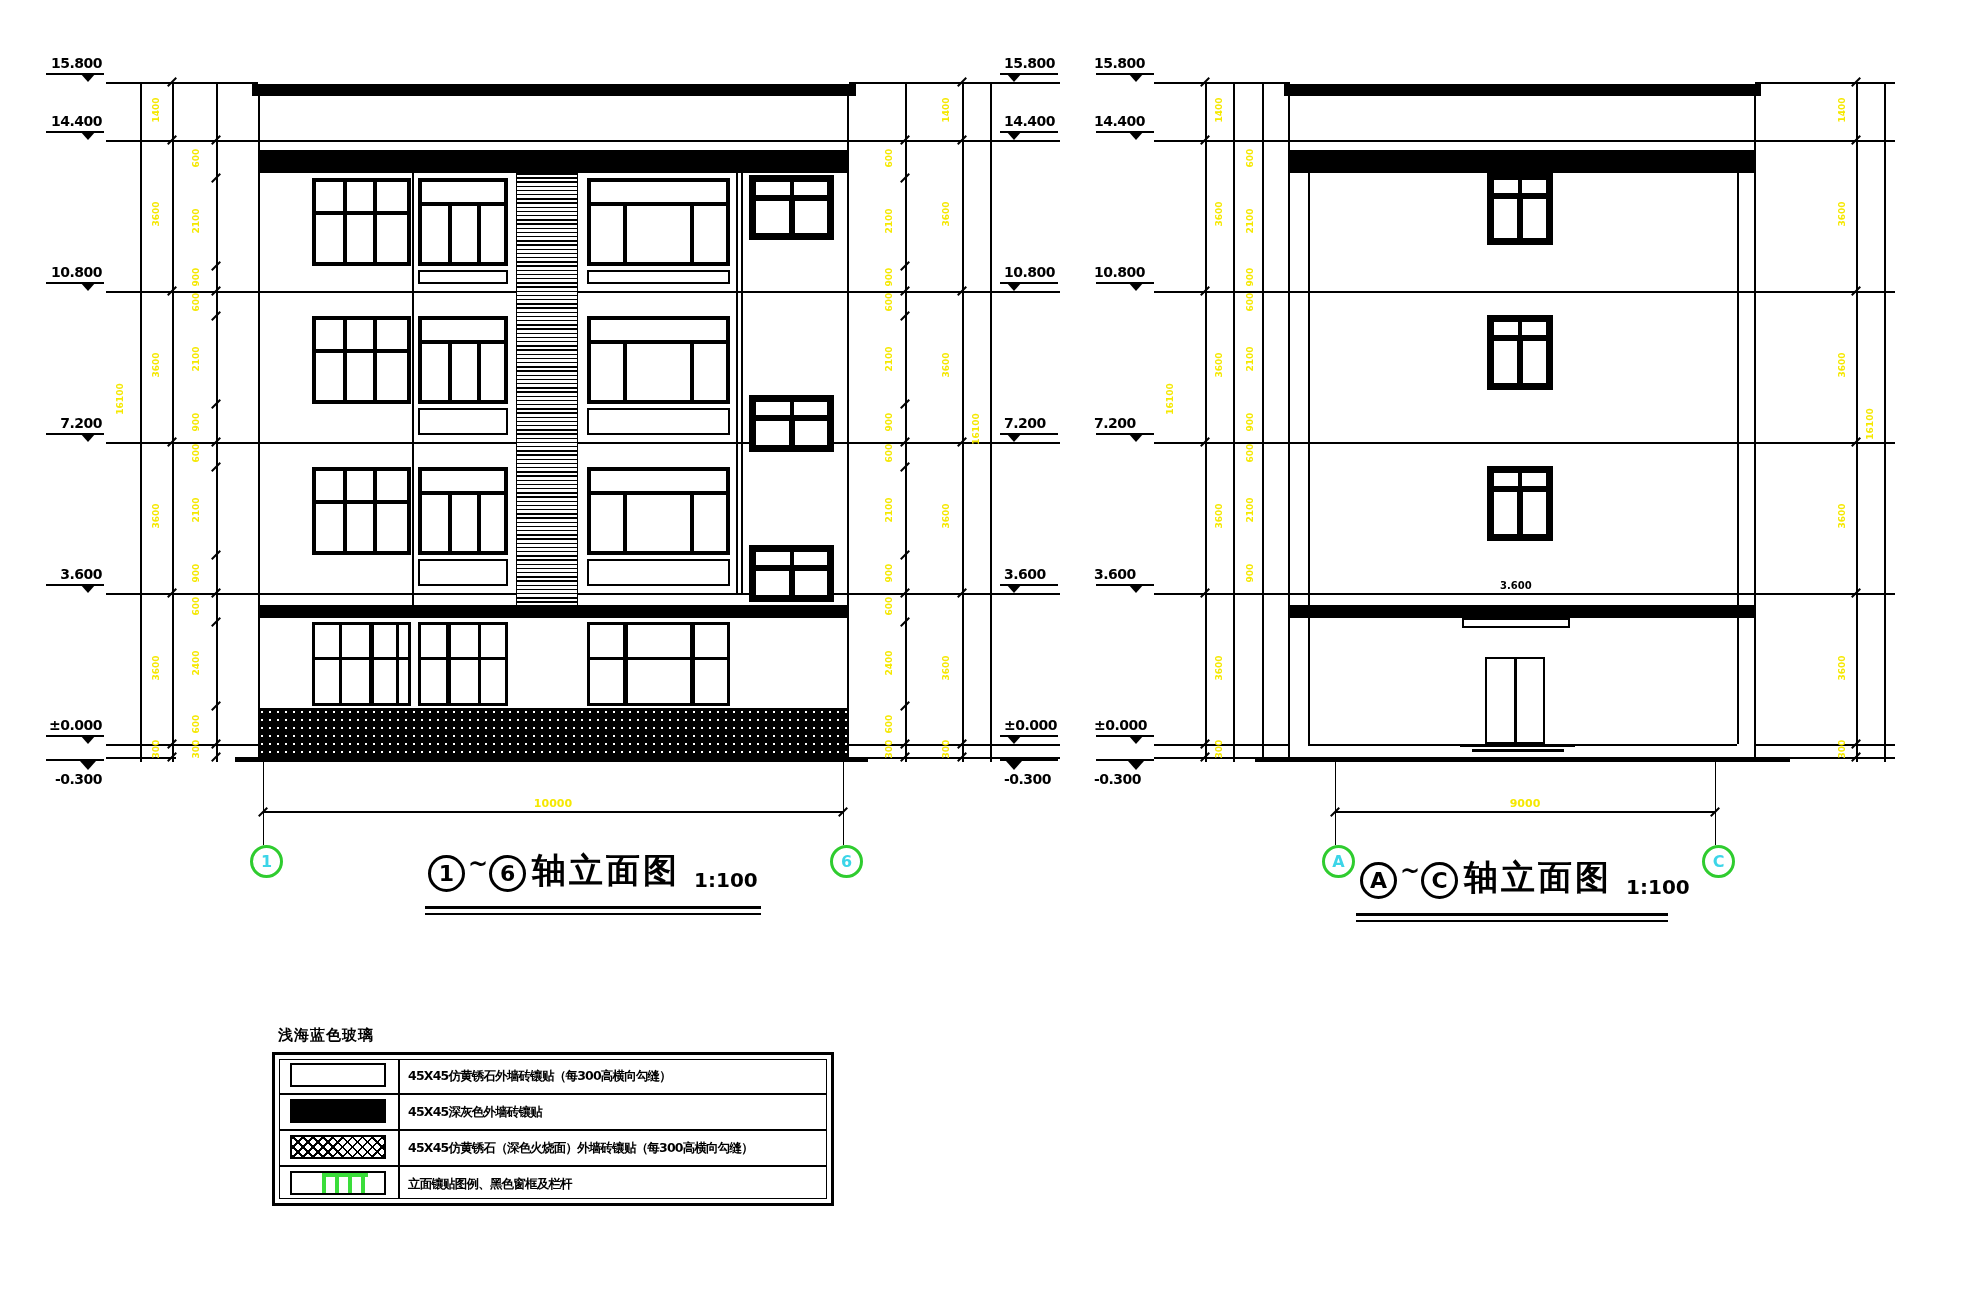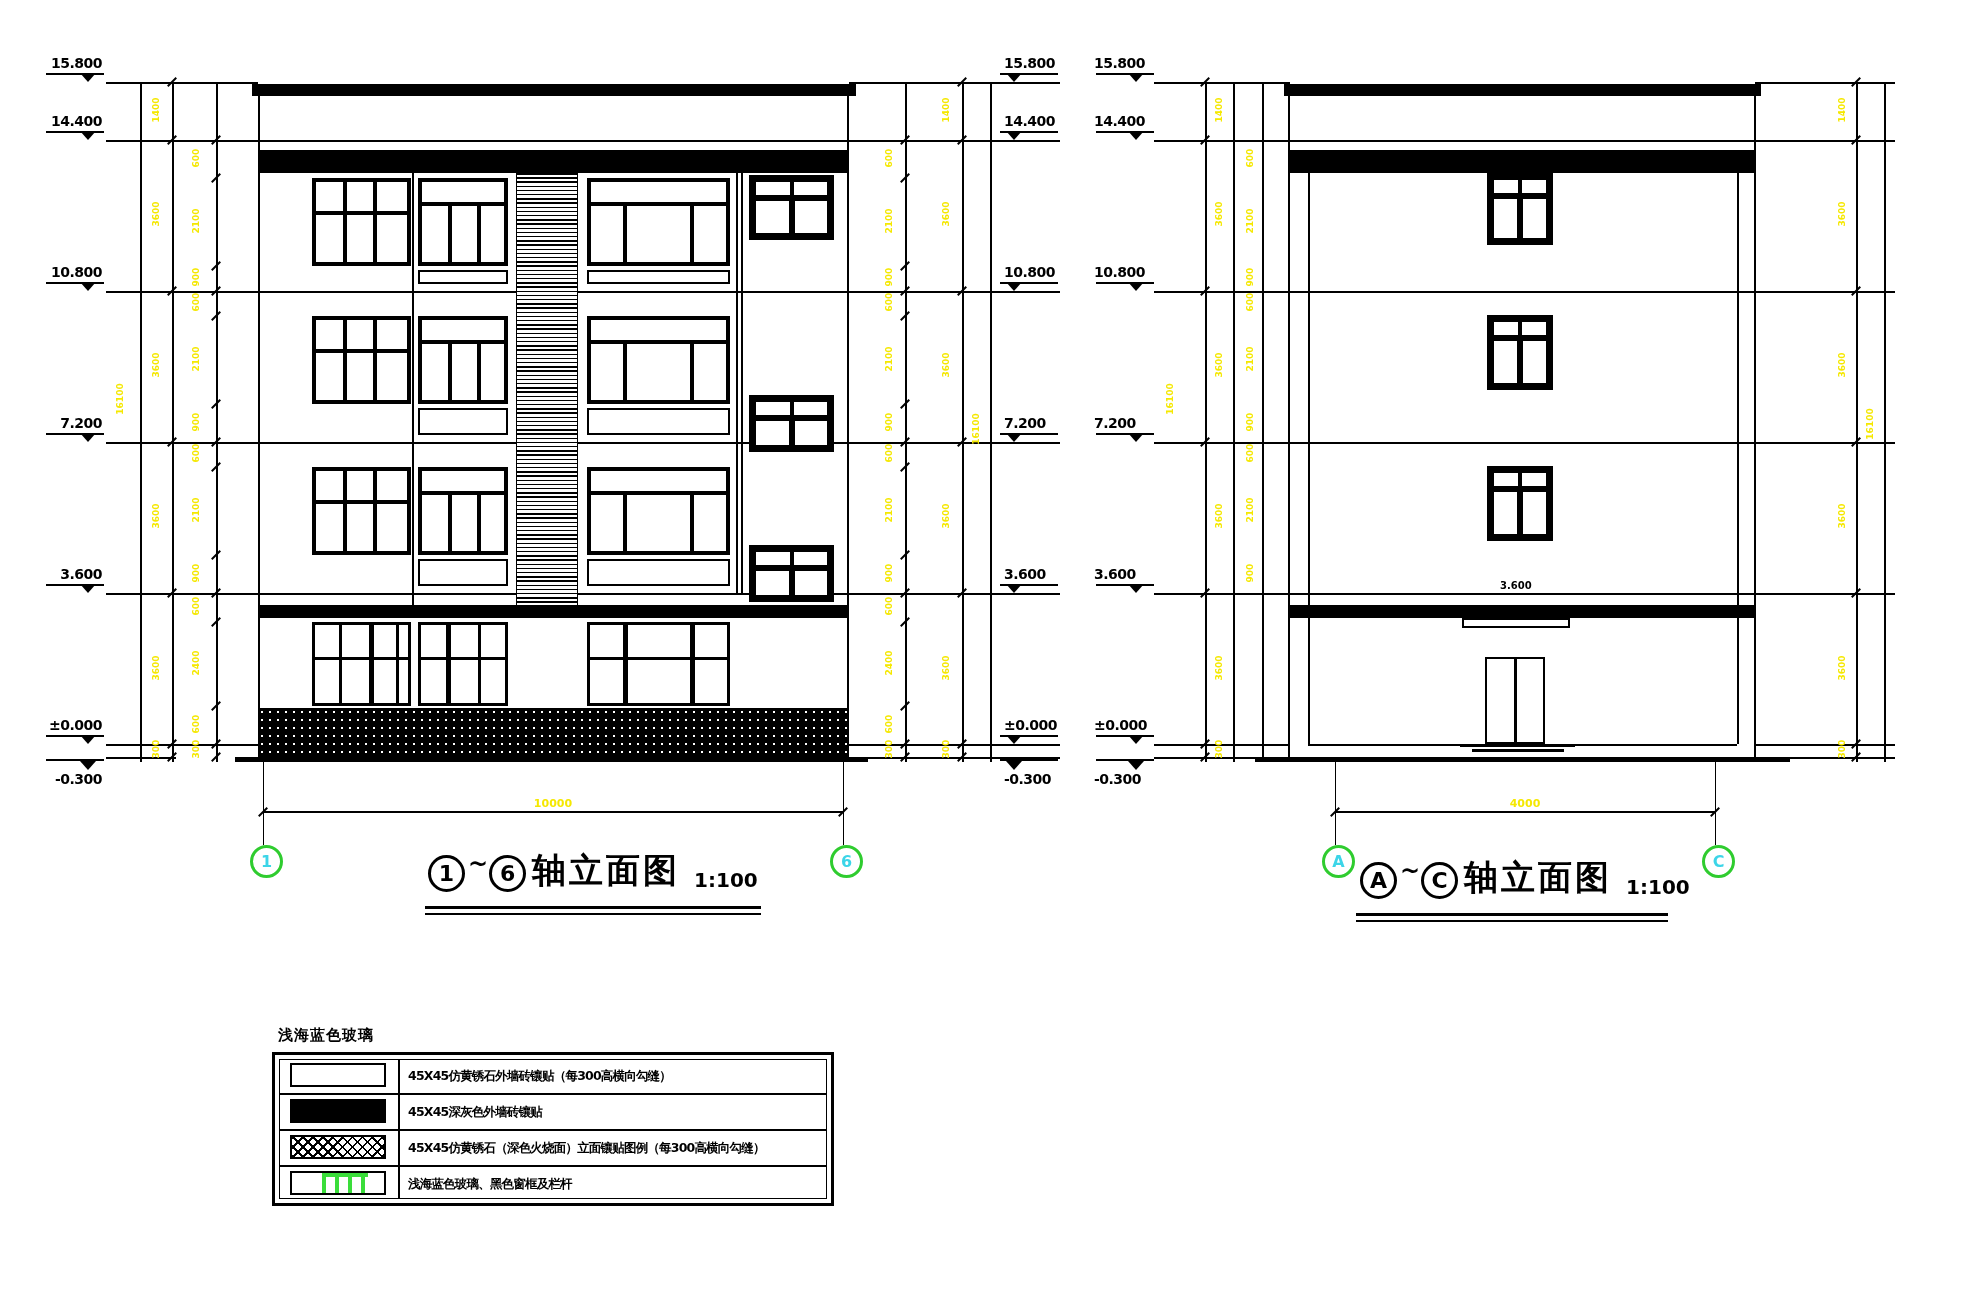--- a/index.html
+++ b/index.html
@@ -402,37 +402,37 @@
   </div>
   <div class="x bk" style="left:1356px;top:913px;width:312px;height:3px;"></div>
   <div class="x bk" style="left:1356px;top:920px;width:312px;height:2px;"></div>
 
   <div class="bub" style="left:250px;top:845px;">1</div>
   <div class="bub" style="left:830px;top:845px;">6</div>
   <div class="bub" style="left:1322px;top:845px;">A</div>
   <div class="bub" style="left:1702px;top:845px;">C</div>
 
   <div class="dim" style="left:518px;top:797px;width:70px;font-size:11px;">10000</div>
-  <div class="dim" style="left:1490px;top:797px;width:70px;font-size:11px;">4000</div>
+  <div class="dim" style="left:1490px;top:797px;width:70px;font-size:11px;">9000</div>
 
   <div class="ann" style="left:1500px;top:580px;">3.600</div>
 
   <div>
     <div class="leg-t" style="left:278px;top:1026px;">浅海蓝色玻璃</div>
     <div class="x" style="left:272px;top:1052px;width:562px;height:154px;border:3px solid #000;"></div>
     <div class="x" style="left:279px;top:1059px;width:548px;height:140px;border:1.5px solid #000;"></div>
     <div class="x bk" style="left:398px;top:1059px;width:2px;height:140px;"></div>
     <div class="x bk" style="left:279px;top:1093px;width:548px;height:2px;"></div>
     <div class="x bk" style="left:279px;top:1129px;width:548px;height:2px;"></div>
     <div class="x bk" style="left:279px;top:1165px;width:548px;height:2px;"></div>
 
     <div class="x" style="left:290px;top:1063px;width:96px;height:24px;border:2px solid #000;background:#fff;"></div>
     <div class="x bk" style="left:290px;top:1099px;width:96px;height:24px;"></div>
     <div class="x cross" style="left:290px;top:1135px;width:96px;height:24px;border:2px solid #000;background-color:#fff;"></div>
     <div class="x" style="left:290px;top:1171px;width:96px;height:24px;border:2px solid #000;background:#fff;"></div>
     <div class="x" style="left:322px;top:1173px;width:46px;height:20px;border-top:4px solid #3ADD3A;background:repeating-linear-gradient(90deg,#3ADD3A 0 4px,#fff 4px 13px);"></div>
 
     <span class="leg-lbl" style="left:408px;top:1068px;">45X45仿黄锈石外墙砖镶贴（每300高横向勾缝）</span>
     <span class="leg-lbl" style="left:408px;top:1104px;">45X45深灰色外墙砖镶贴</span>
-    <span class="leg-lbl" style="left:408px;top:1140px;">45X45仿黄锈石（深色火烧面）立面镶贴图例（每300高横向勾缝）</span>
-    <span class="leg-lbl" style="left:408px;top:1176px;">浅海蓝色玻璃、黑色窗框及栏杆</span>
+    <span class="leg-lbl" style="left:408px;top:1140px;">45X45仿黄锈石（深色火烧面）外墙砖镶贴（每300高横向勾缝）</span>
+    <span class="leg-lbl" style="left:408px;top:1176px;">立面镶贴图例、黑色窗框及栏杆</span>
   </div>
 </div>
 
 </body></html>

